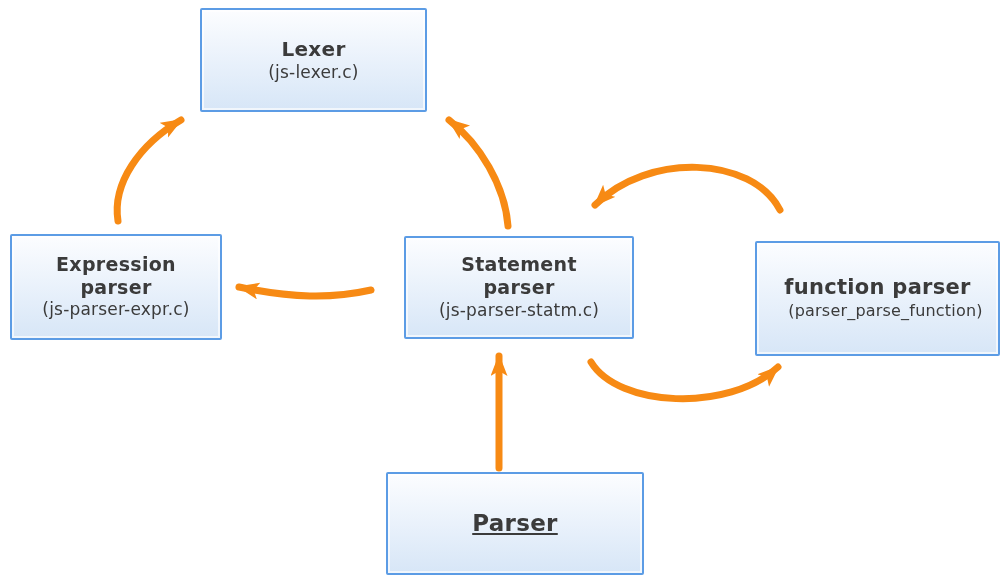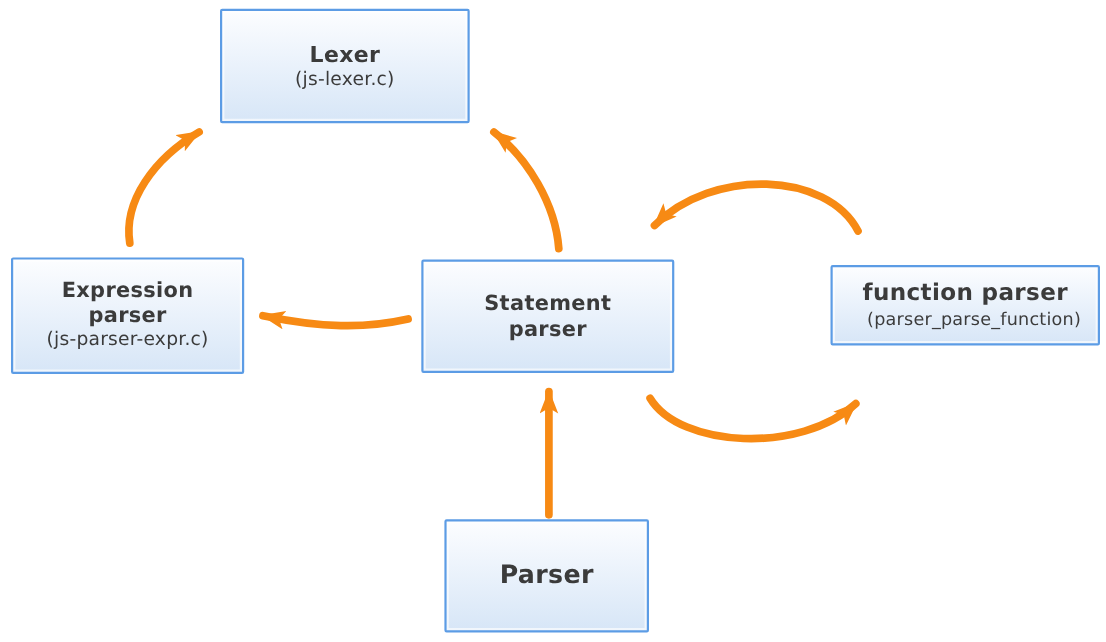--- a/index.html
+++ b/index.html
@@ -56,23 +56,23 @@
   }
   .node-subtitle {
     font-size: 17px;
     line-height: 1.35;
     white-space: nowrap;
     letter-spacing: 0.2px;
   }
   
   #node-lexer        { left: 200px; top: 8px;   width: 227px; height: 104px; }
   #node-expression   { left: 10px;  top: 234px; width: 212px; height: 106px; }
-  #node-statement    { left: 383px; top: 236px; width: 230px; height: 103px; }
-  #node-function     { left: 755px; top: 241px; width: 245px; height: 73px; }
-  #node-parser       { left: 404px; top: 472px; width: 186px; height: 103px; }
+  #node-statement    { left: 404px; top: 236px; width: 230px; height: 103px; }
+  #node-function     { left: 755px; top: 241px; width: 245px; height: 115px; }
+  #node-parser       { left: 386px; top: 472px; width: 258px; height: 103px; text-decoration: underline; }
 
   #node-expression .node-title,
   #node-statement .node-title {
     font-size: 19px;
     max-width: 135px; 
   }
   #node-function .node-title  { font-size: 21px; }
   #node-function .node-subtitle { font-size: 16px; margin-left: 16px; }
   #node-parser .node-title    { font-size: 23px; }
 </style>
@@ -100,20 +100,21 @@
     <div class="node-subtitle">(js-lexer.c)</div>
   </div>
 
   <div class="node" id="node-expression">
     <div class="node-title">Expression parser</div>
     <div class="node-subtitle">(js-parser-expr.c)</div>
   </div>
 
   <div class="node" id="node-statement">
     <div class="node-title">Statement parser</div>
+    <div class="node-subtitle">(js-parser-statm.c)</div>
   </div>
 
   <div class="node" id="node-function">
     <div class="node-title">function parser</div>
     <div class="node-subtitle">(parser_parse_function)</div>
   </div>
 
   <div class="node" id="node-parser">
     <div class="node-title">Parser</div>
   </div>

